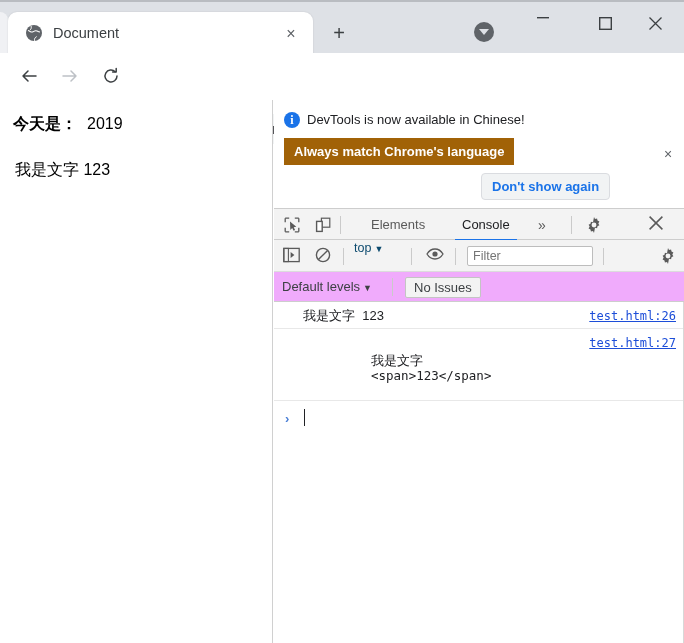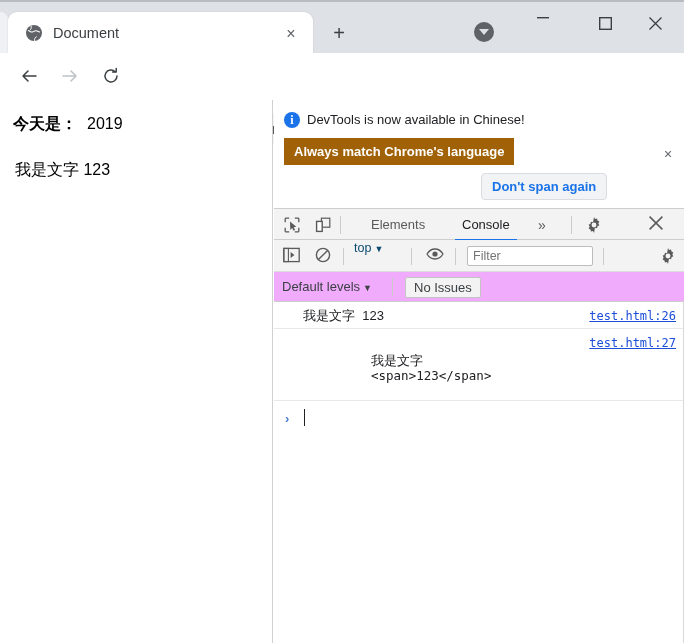--- a/index.html
+++ b/index.html
@@ -634,21 +634,21 @@
     </div>
     <div class="page-line-2">我是文字 123</div>
   </div>
 
   <div class="devtools">
 
     <div class="banner">
       <span class="banner-info">i</span>
       <span class="banner-text">DevTools is now available in Chinese!</span>
       <span class="btn-primary btn-always">Always match Chrome's language</span>
-      <span class="btn-secondary btn-dontshow">Don't span again</span>
+      <span class="btn-secondary btn-dontshow">Don't show again</span>
       <span class="banner-close">×</span>
     </div>
 
     <div class="dt-tabbar">
       <span class="dt-icon dt-inspect">
         <svg width="16" height="16" viewBox="0 0 16 16">
           <path d="M1.2 1.2h4M1.2 1.2v4M14.8 1.2h-4M14.8 1.2v4M1.2 14.8h4M1.2 14.8v-4M14.8 14.8h-4M14.8 14.8v-4" stroke="#5a5a5a" stroke-width="1.3" fill="none"></path>
           <path d="M6 4.5l6.3 5.2-2.6.5 1.4 2.8-1.5.8-1.4-2.8-1.9 1.9z" fill="#5a5a5a"></path>
         </svg>
       </span>

